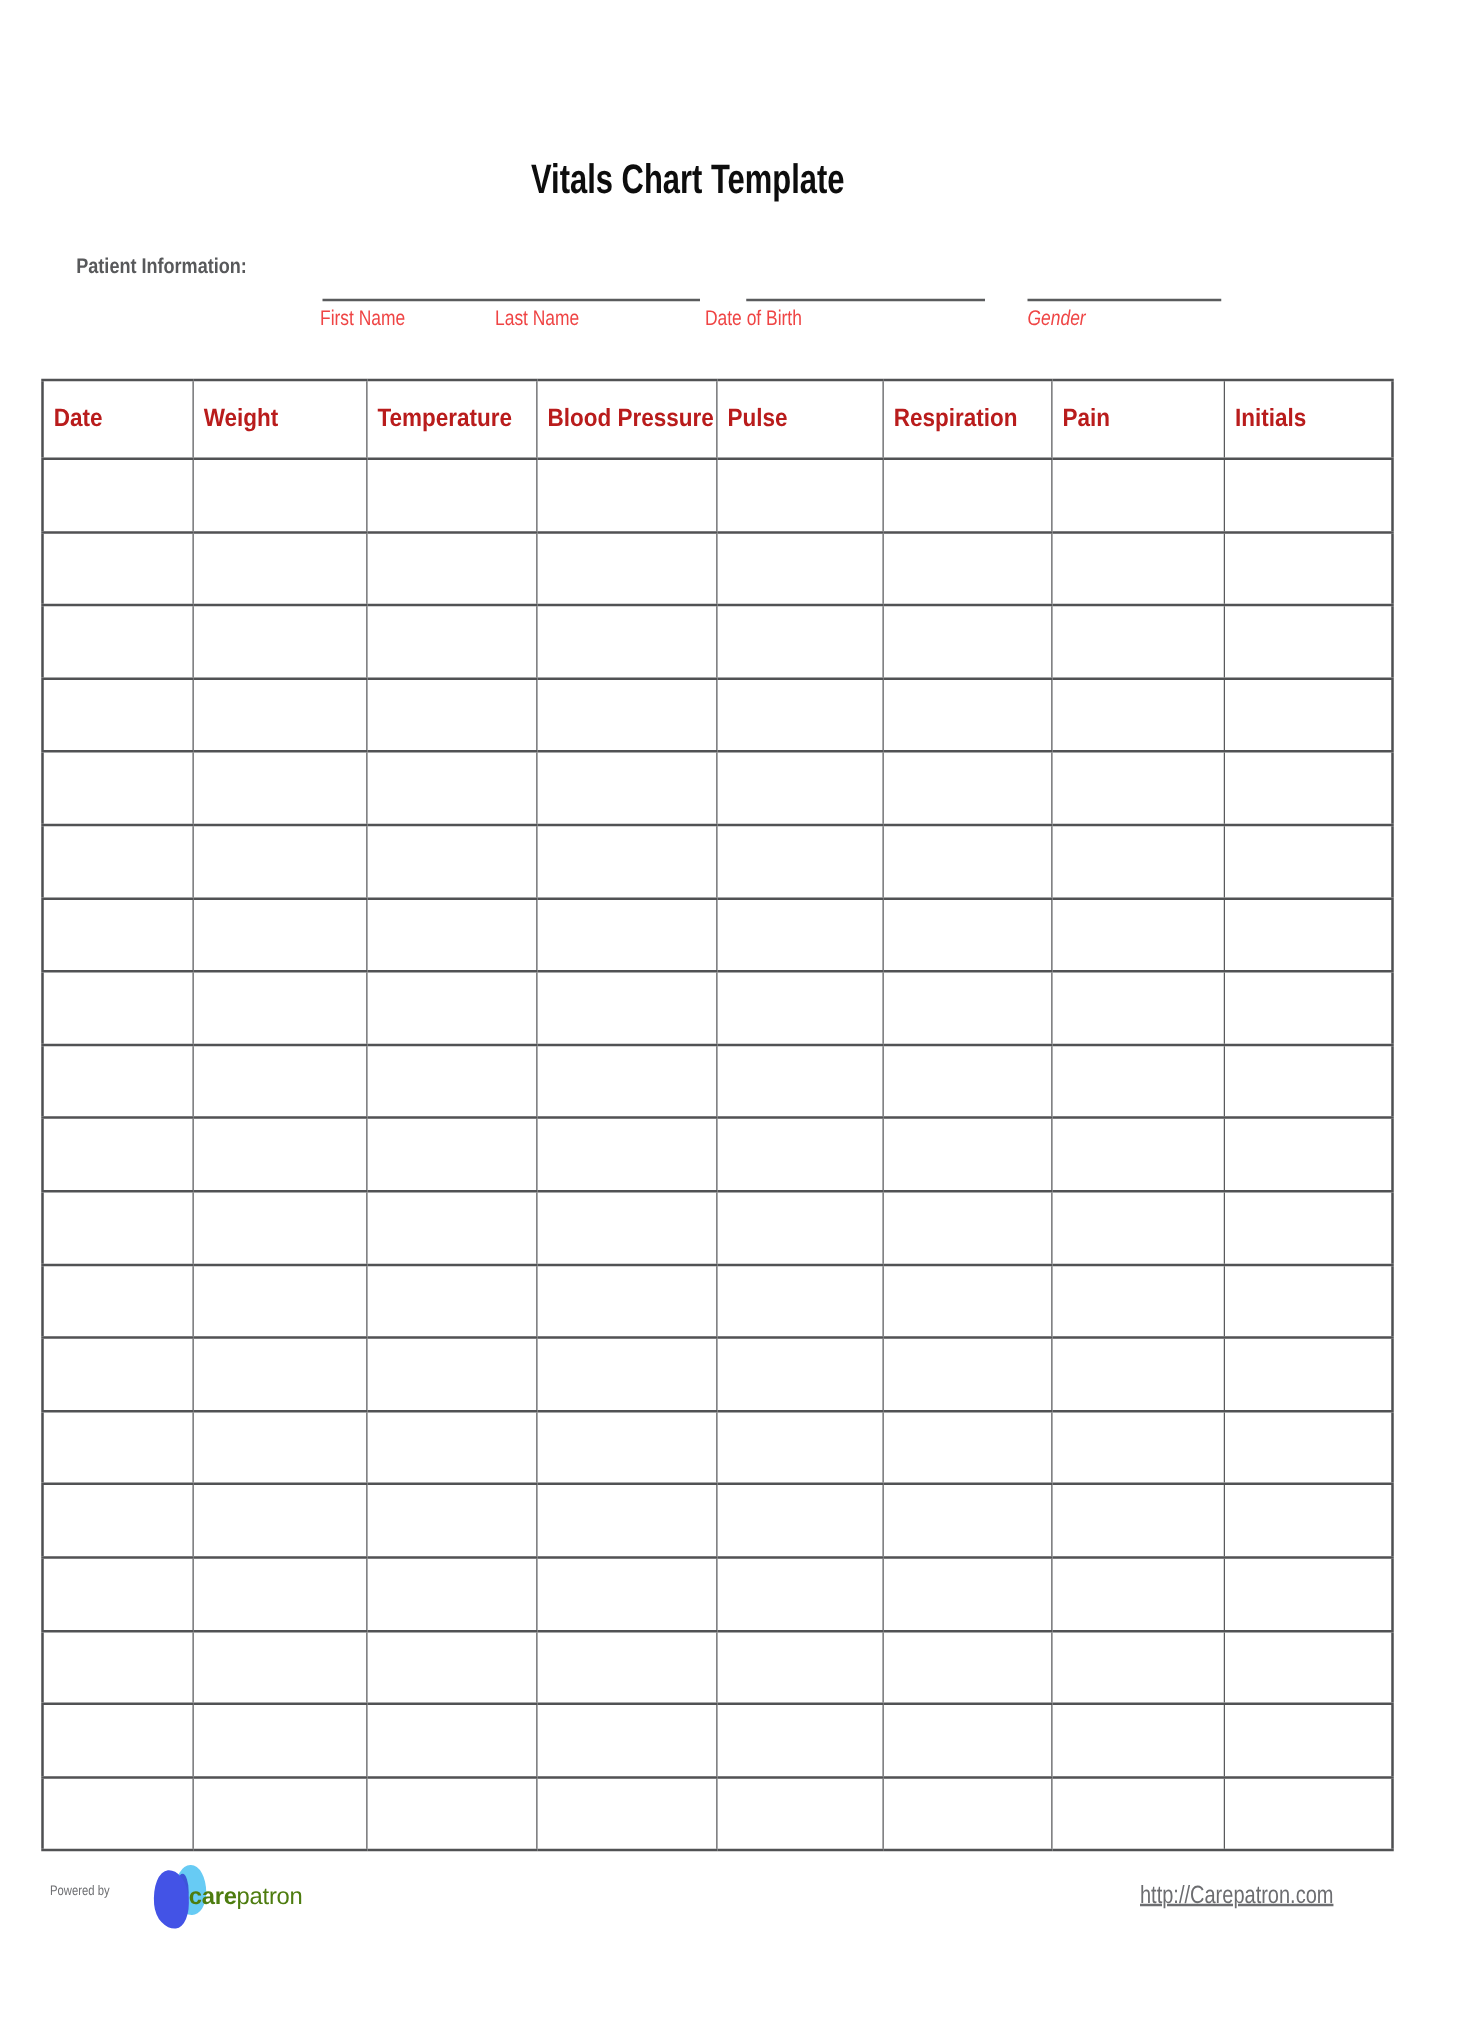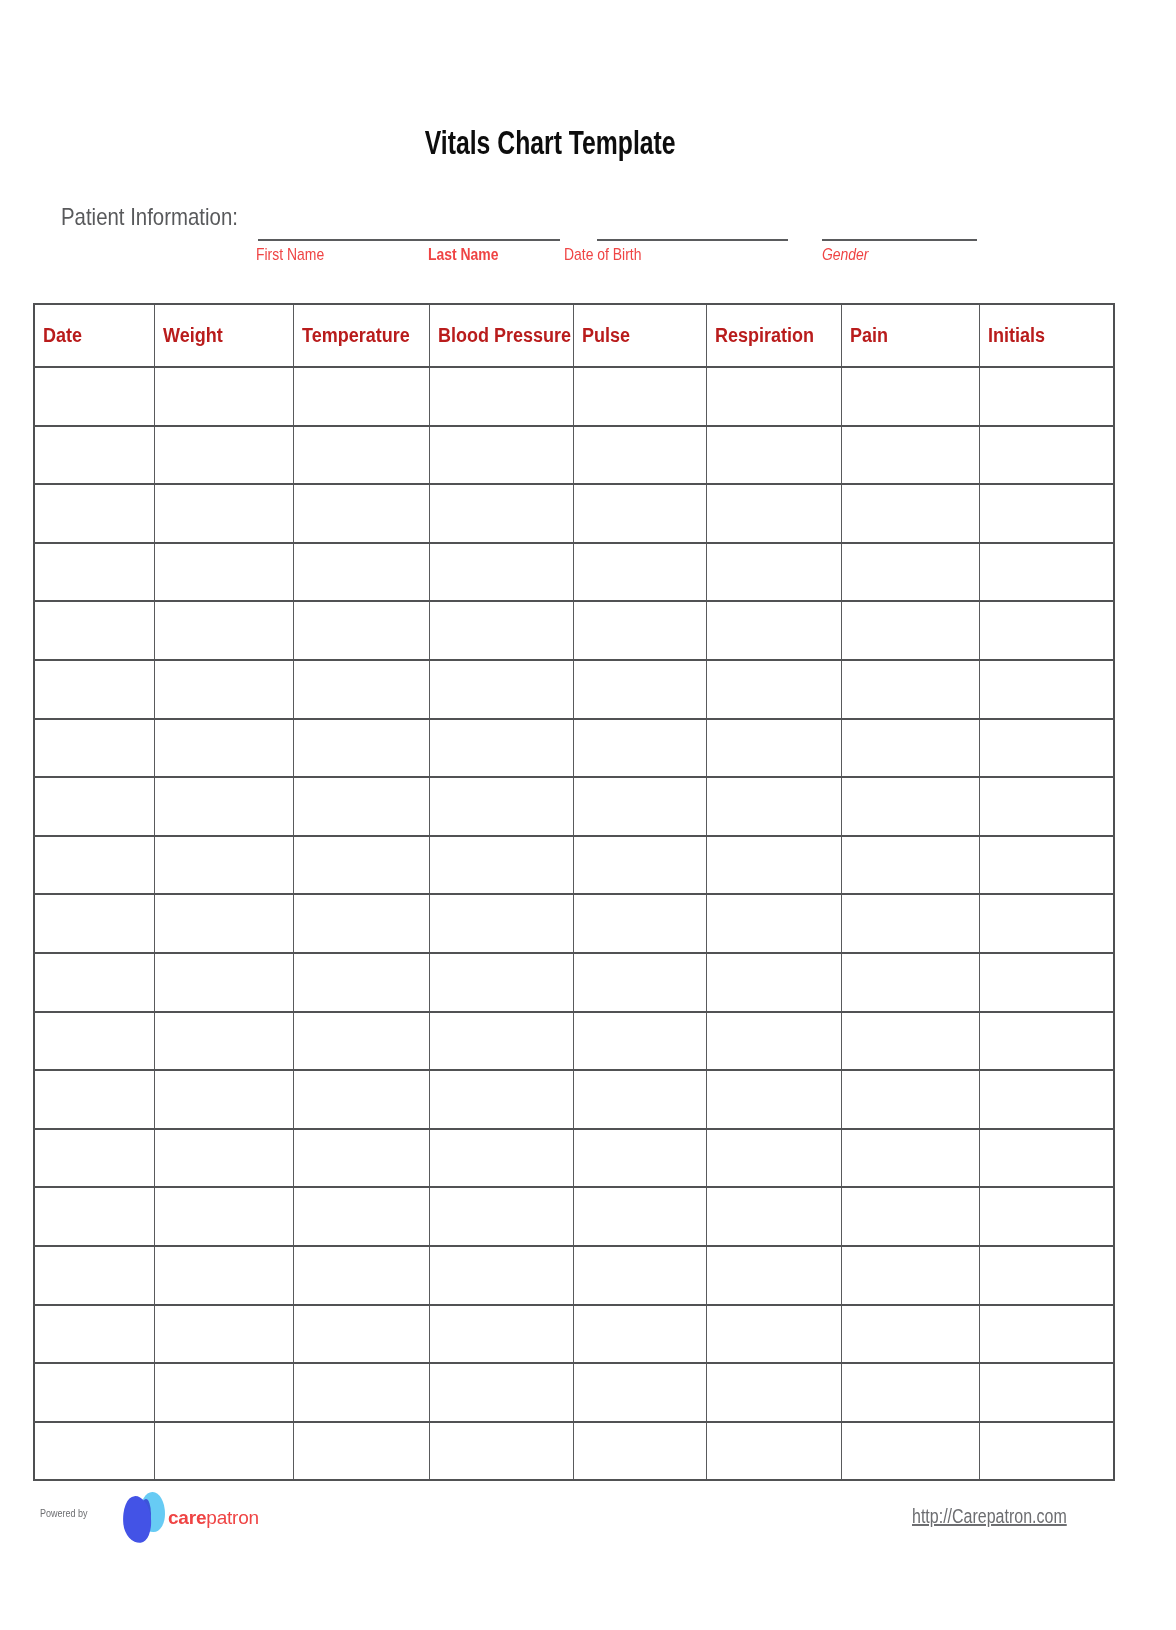--- a/index.html
+++ b/index.html
@@ -12,39 +12,39 @@
 
   
   .doc-title{
     position:absolute;top:102px;left:0;width:1100px;text-align:center;
     font-size:33px;font-weight:bold;color:#0d0d0d;white-space:nowrap;
   }
   .doc-title .cond{display:inline-block;transform:scaleX(0.75);transform-origin:center center;}
 
   
   .pi-label{
-    position:absolute;left:61px;top:203px;font-size:24px;font-weight:normal;color:#58595b;
+    position:absolute;left:61px;top:203px;font-size:17px;font-weight:bold;color:#58595b;
     white-space:nowrap;
   }
   .pi-label .cond{display:inline-block;transform:scaleX(0.85);transform-origin:left center;}
 
   .field-line{position:absolute;top:239px;height:0;border-bottom:2px solid #5a5b5d;}
   .line-name{left:258px;width:302px;}
   .line-dob{left:597px;width:191px;}
   .line-gender{left:822px;width:155px;}
 
   .field-value{position:absolute;top:216px;font-size:18px;color:#222;white-space:nowrap;}
   .val-first{left:262px;}.val-last{left:420px;}.val-dob{left:601px;}.val-gender{left:826px;}
 
   .field-label{
     position:absolute;top:245px;font-size:17px;color:#ef4444;white-space:nowrap;
   }
   .field-label .cond{display:inline-block;transform:scaleX(0.82);transform-origin:left center;}
   .lbl-first{left:256px;}
-  .lbl-last{left:428px;font-weight:bold;}
+  .lbl-last{left:396px;}
   .lbl-dob{left:564px;}
   .lbl-gender{left:822px;font-style:italic;}
 
   
   .vitals-table{
     position:absolute;left:33px;top:303px;width:1080px;
     border-collapse:collapse;table-layout:fixed;
     border:2.5px solid #4e4f51;
   }
   .vitals-table th{
@@ -77,21 +77,21 @@
   .petal-left{
     position:absolute;left:1px;top:5px;width:28px;height:47px;background:#4353e6;
     border-radius:48% 52% 44% 56% / 56% 50% 50% 44%;
     transform:rotate(-5deg);
   }
   .petal-overlap{
     position:absolute;left:19px;top:8px;width:10px;height:30px;background:#3c55d8;
     border-radius:50%;
   }
   .logo-text{
-    position:absolute;left:46px;top:16px;font-size:19px;color:#ef4444;
+    position:absolute;left:29px;top:16px;font-size:19px;color:#4d7c0f;
     letter-spacing:-0.2px;white-space:nowrap;
   }
   .logo-text b{font-weight:bold;}
 
   .site-link{
     position:absolute;left:912px;top:1505px;font-size:20px;color:#6c6d70;
     text-decoration:underline;white-space:nowrap;display:inline-block;
     transform:scaleX(0.8);transform-origin:left center;cursor:pointer;
   }
 </style>

